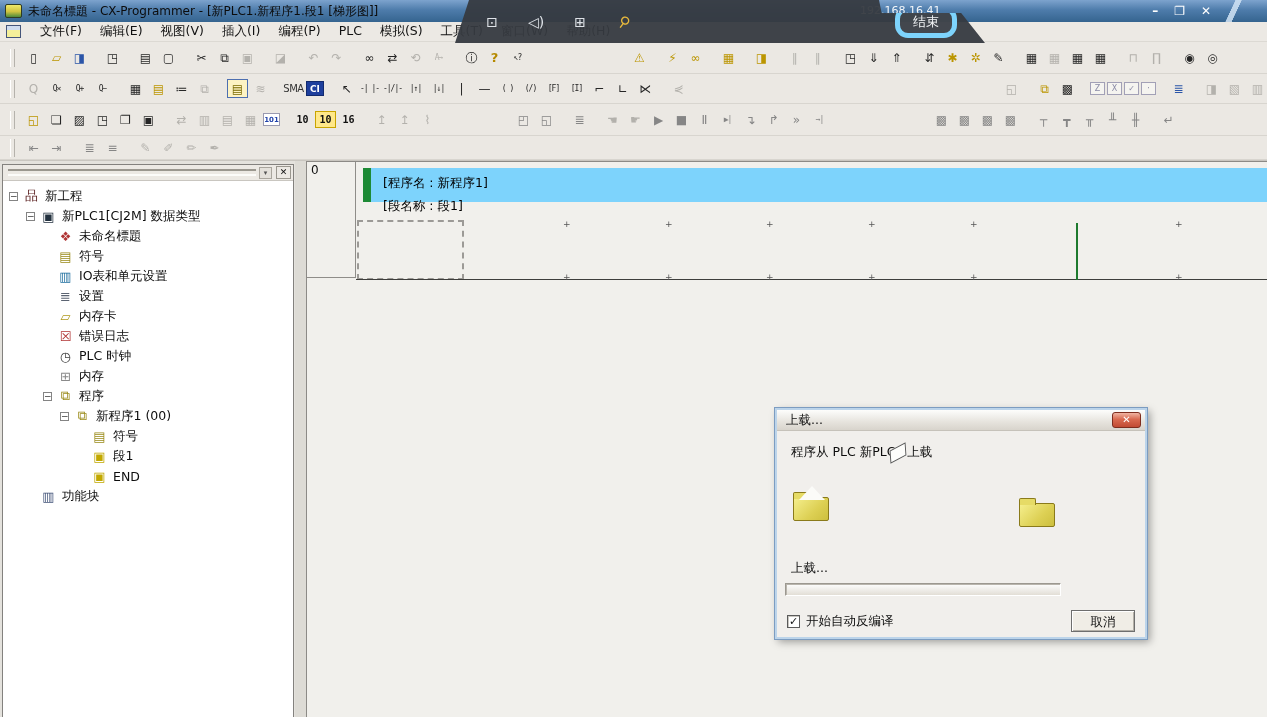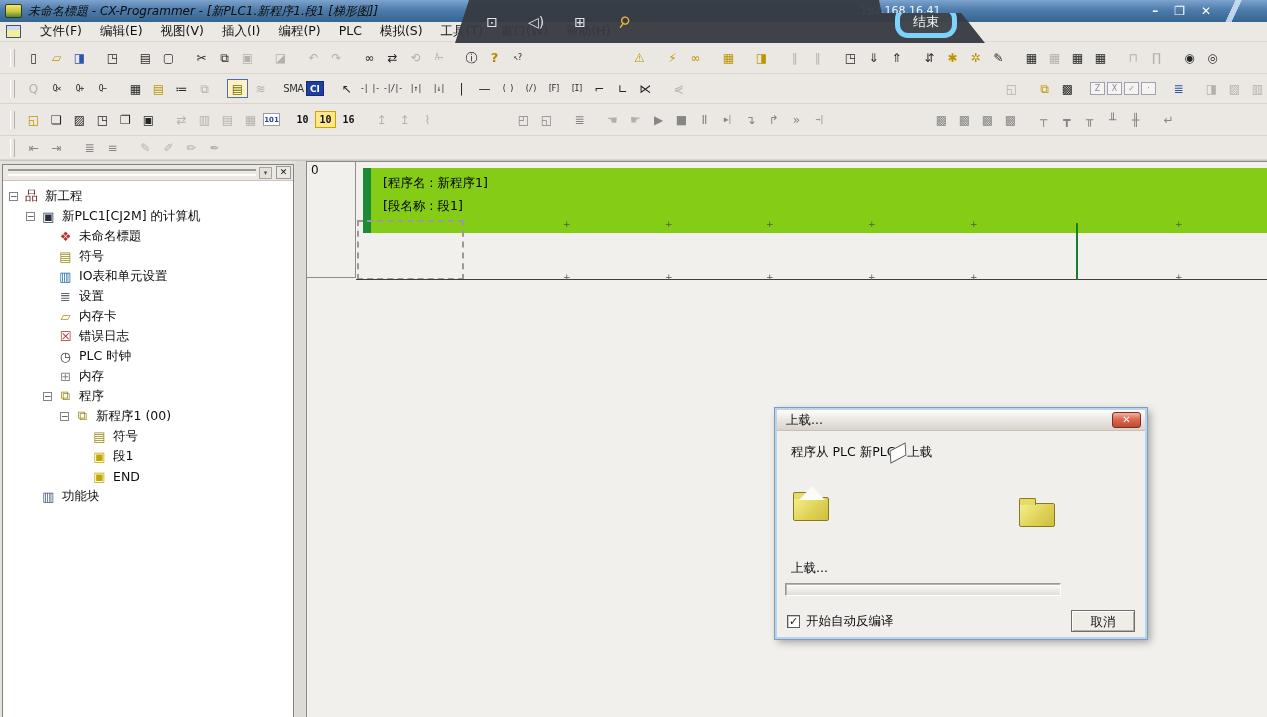--- a/index.html
+++ b/index.html
@@ -3,21 +3,21 @@
 <meta charset="utf-8">
 <style>
   * { margin:0; padding:0; box-sizing:border-box; }
   html,body { width:1267px; height:717px; overflow:hidden; background:#e9e7e2;
     font-family:"DejaVu Sans","Liberation Sans",sans-serif; }
   #screen { position:relative; width:1267px; height:717px; background:#e9e7e2; }
 
   
   .titlebar { position:absolute; left:0; top:0; width:100%; height:22px;
     background:linear-gradient(180deg,#7da3cd 0%,#4e7cab 45%,#35648f 100%);
-    display:flex; align-items:center; padding-left:5px; z-index:10;font-style:italic; }
+    display:flex; align-items:center; padding-left:5px; z-index:10; }
   .titlebar::after { content:""; position:absolute; right:18px; top:0; width:34px; height:22px;
     background:linear-gradient(115deg,transparent 46%,rgba(210,228,245,.85) 47%,rgba(210,228,245,.85) 60%,transparent 61%); }
   .appicon { width:17px; height:14px; margin-right:6px;
     background:linear-gradient(180deg,#efe96a 0%,#cfc340 55%,#4c8a3a 100%);
     border:1px solid #2f3b22; border-radius:2px; }
   .title-text { font-size:12px; color:#0c0c0c; white-space:nowrap; }
   .title-ip { position:absolute; left:860px; top:4px; font-size:11px; color:#f2f6fa; z-index:11; }
   .wincontrols { position:absolute; right:56px; top:0; height:22px; display:flex; align-items:center; gap:16px; z-index:12; }
   .winbtn { color:#fff; font-size:12px; font-weight:bold; line-height:22px; cursor:default; }
 
@@ -95,21 +95,21 @@
   .lv3 .texp { margin-left:17px; }
   .lv4 { padding-left:74px; }
 
   .vsplit { position:absolute; left:295px; top:0; width:11px; height:557px; background:#dddbd5; }
 
   
   .editor { position:absolute; left:306px; top:0; width:961px; height:557px; background:#f1f0ec;
     border-left:1px solid #8c8a86; border-top:1px solid #8c8a86; }
   .rungcol { position:absolute; left:0; top:0; width:49px; height:116px;
     border-right:1px solid #8f8d89; border-bottom:1px solid #8f8d89; font-size:12px; color:#111; padding:1px 0 0 4px; }
-  .banner { position:absolute; left:56px; top:6px; right:0; height:65px; background:#84cc16; display:flex; }
+  .banner { position:absolute; left:56px; top:6px; right:0; height:34px; background:#7dd3fc; display:flex; }
   .banner-bar { width:8px; background:#1d8a35; }
   .banner-text { padding:3px 0 0 12px; font-size:12.5px; color:#000; }
   .banner-text div { line-height:23px; white-space:nowrap; }
   .cursorcell { position:absolute; left:50px; top:58px; width:107px; height:60px;
     border:2px dashed #9c9a96; background:transparent; }
   .rail { position:absolute; left:49px; right:0; top:117px; height:1px; background:#3e3e3c; }
   .greenline { position:absolute; left:769px; top:61px; width:2px; height:57px; background:#1e7a2e; }
   .gp { position:absolute; width:7px; height:7px; color:#555; font-size:9px; line-height:7px; }
   .gp::before { content:"+"; }
 
@@ -366,21 +366,21 @@
       <div class="treebody">
 
       <div class="titem lv0">
           <span class="texp">−</span>
           <span class="ticon cicon" style="color: rgb(90, 31, 31);">品</span>
           <span class="tlabel">新工程</span>
         </div>
           <div class="titem lv1">
           <span class="texp">−</span>
           <span class="ticon cicon" style="color: rgb(35, 49, 63);">▣</span>
-          <span class="tlabel">新PLC1[CJ2M] 的计算机</span>
+          <span class="tlabel">新PLC1[CJ2M] 数据类型</span>
         </div>
           <div class="titem lv2">
           <span class="texp"></span>
           <span class="ticon cicon" style="color: rgb(176, 52, 52);">❖</span>
           <span class="tlabel">未命名標題</span>
         </div>
           <div class="titem lv2">
           <span class="texp"></span>
           <span class="ticon cicon" style="color: rgb(155, 139, 26);">▤</span>
           <span class="tlabel">符号</span>

